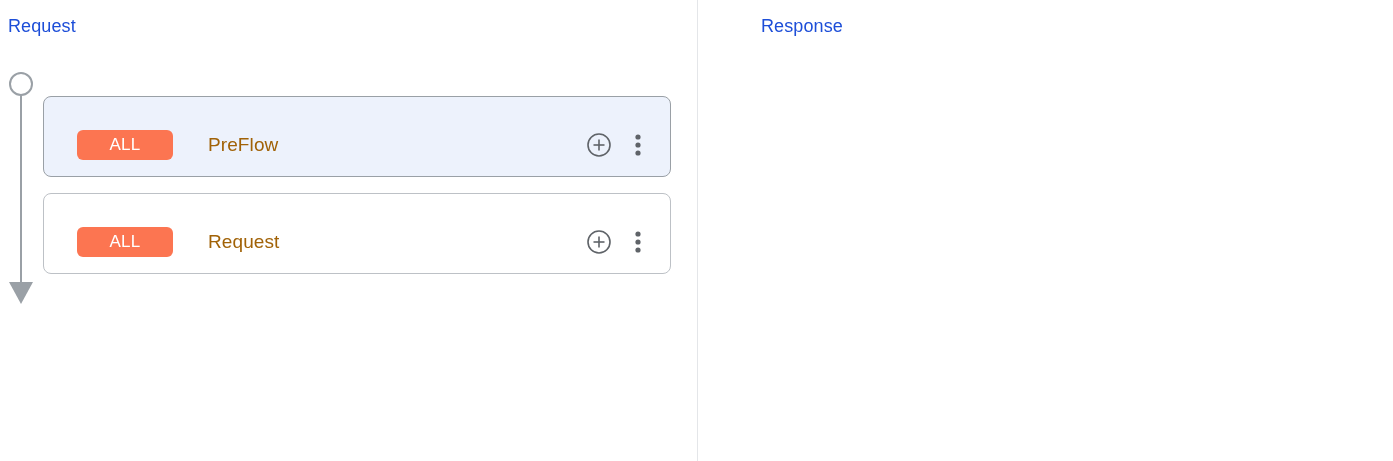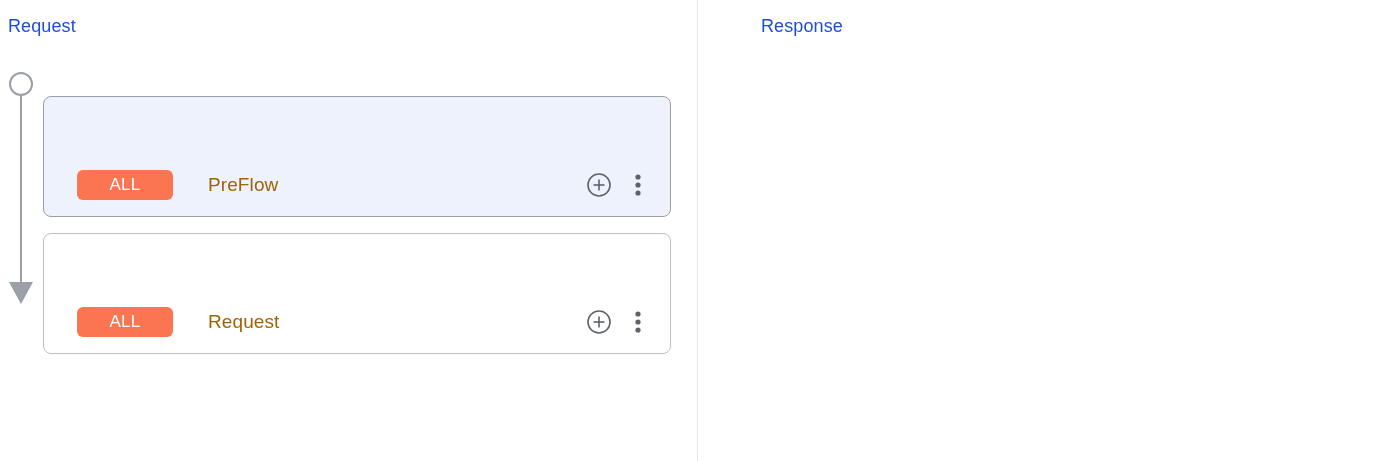--- a/index.html
+++ b/index.html
@@ -71,21 +71,20 @@
     border-color: #9aa0a6;
   }
   .flow-card + .flow-card { margin-top: 16px; }
 
   
   .flow-header {
     display: flex;
     align-items: center;
     height: 79px;
     padding: 16px 22px 0 33px;
-    margin-top: 40px;
   }
 
   .verb-badge {
     flex: 0 0 auto;
     min-width: 96px;
     height: 30px;
     border-radius: 6px;
     background: #fc7551;
     color: #ffffff;
     font-size: 17px;

